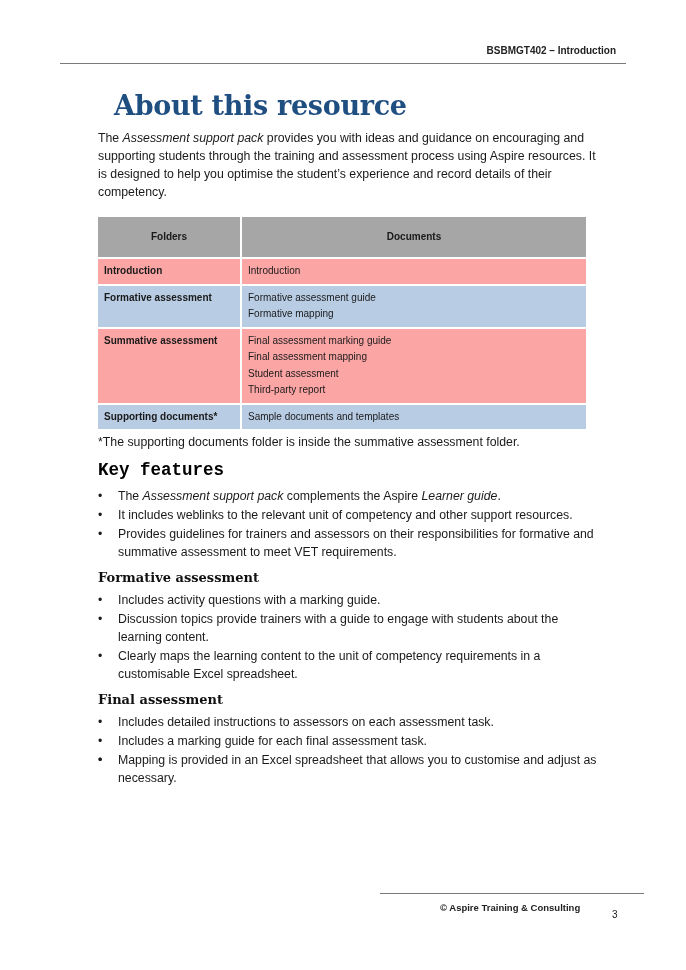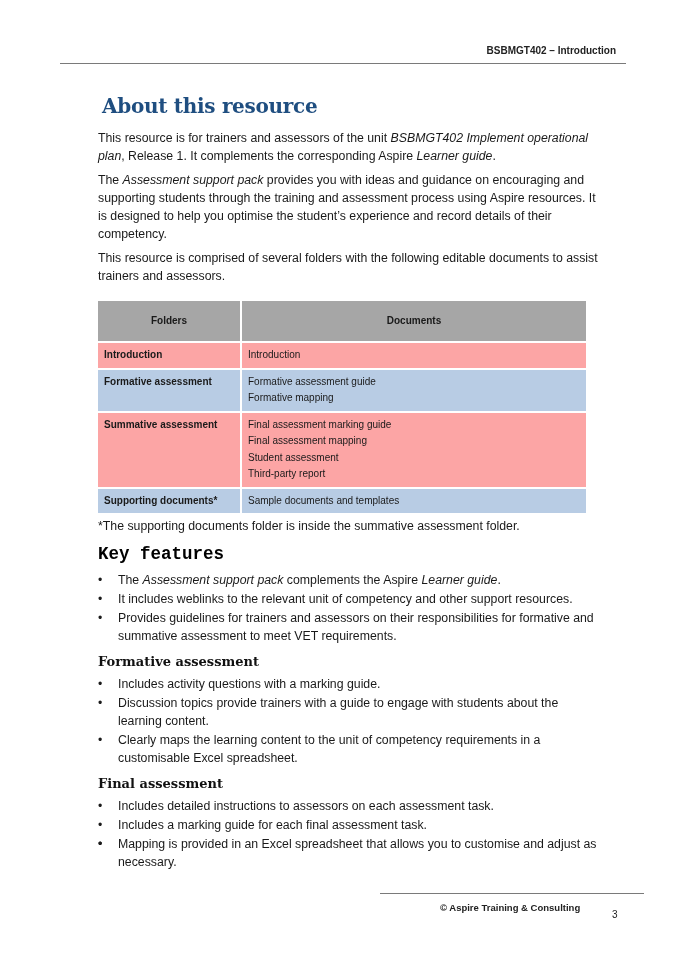--- a/index.html
+++ b/index.html
@@ -1,20 +1,20 @@
 <!DOCTYPE html>
 <html><head>
 <meta charset="utf-8">
 <style>
   html, body { margin: 0; padding: 0; background: #ffffff; }
   body { width: 686px; height: 970px; position: relative; overflow: hidden; color: #1a1a1a; }
   .hdr-text { position: absolute; top: 45px; right: 70px; font-family: Liberation Sans, sans-serif; font-weight: bold; font-size: 10px; color: #222; }
   .hdr-line { position: absolute; top: 63px; left: 60px; width: 566px; height: 1px; background: #7a7a7a; }
   .content { position: absolute; left: 98px; top: 92px; width: 500px; font-family: "Liberation Sans", sans-serif; font-size: 12.3px; line-height: 18px; }
-  h1 { font-family: "DejaVu Serif", serif; font-weight: bold; font-size: 20px; color: #1f4e80; margin: 5px 0 14px 4px; letter-spacing: -0.3px; }
+  h1 { font-family: "DejaVu Serif", serif; font-weight: bold; font-size: 27px; color: #1f4e80; margin: 5px 0 14px 16px; letter-spacing: -0.3px; }
   p { margin: 0 0 6px 0; }
   table { border-collapse: separate; border-spacing: 2px; width: 492px; margin: 14px 0 0 -2px; font-family: "Liberation Sans", sans-serif; font-size: 10px; line-height: 16.5px; }
   th { background: #a6a6a6; font-weight: bold; text-align: center; height: 40px; padding: 0; }
   td { vertical-align: top; padding: 4px 6px 4px 6px; }
   td.folder { font-weight: bold; width: 130px; }
   tr.light td { background: #fca5a5; }
   tr.dark td { background: #b8cce4; }
   .note { margin: 2px 0 0 0; }
   h2 { font-family: Liberation Mono, monospace; font-weight: bold; font-size: 17.5px; margin: 10px 0 8px 0; color: #000000; }
   h3 { font-family: "DejaVu Serif", serif; font-weight: bold; font-size: 13px; margin: 8px 0 4px 0; color: #111; }
@@ -27,25 +27,23 @@
 </style>
 </head>
 <body>
 
 <div class="hdr-text">BSBMGT402 – Introduction</div>
 <div class="hdr-line"></div>
 
 <div class="content">
   <h1>About this resource</h1>
 
-  <p><span>This resource is for trainers and assessors of the unit </span><em>BSBMGT402 Implement operational plan</em><span>, Release 1. It complements the corresponding Aspire </span><em>Learner guide</em><span>.</span></p>
 
   <p><span>The </span><em>Assessment support pack</em><span> provides you with ideas and guidance on encouraging and supporting students through the training and assessment process using Aspire resources. It is designed to help you optimise the student’s experience and record details of their competency.</span></p>
 
-  <p>This resource is comprised of several folders with the following editable documents to assist trainers and assessors.</p>
 
   <table>
     <thead>
       <tr>
         <th>Folders</th>
         <th>Documents</th>
       </tr>
     </thead>
     <tbody>
       <tr class="light">

